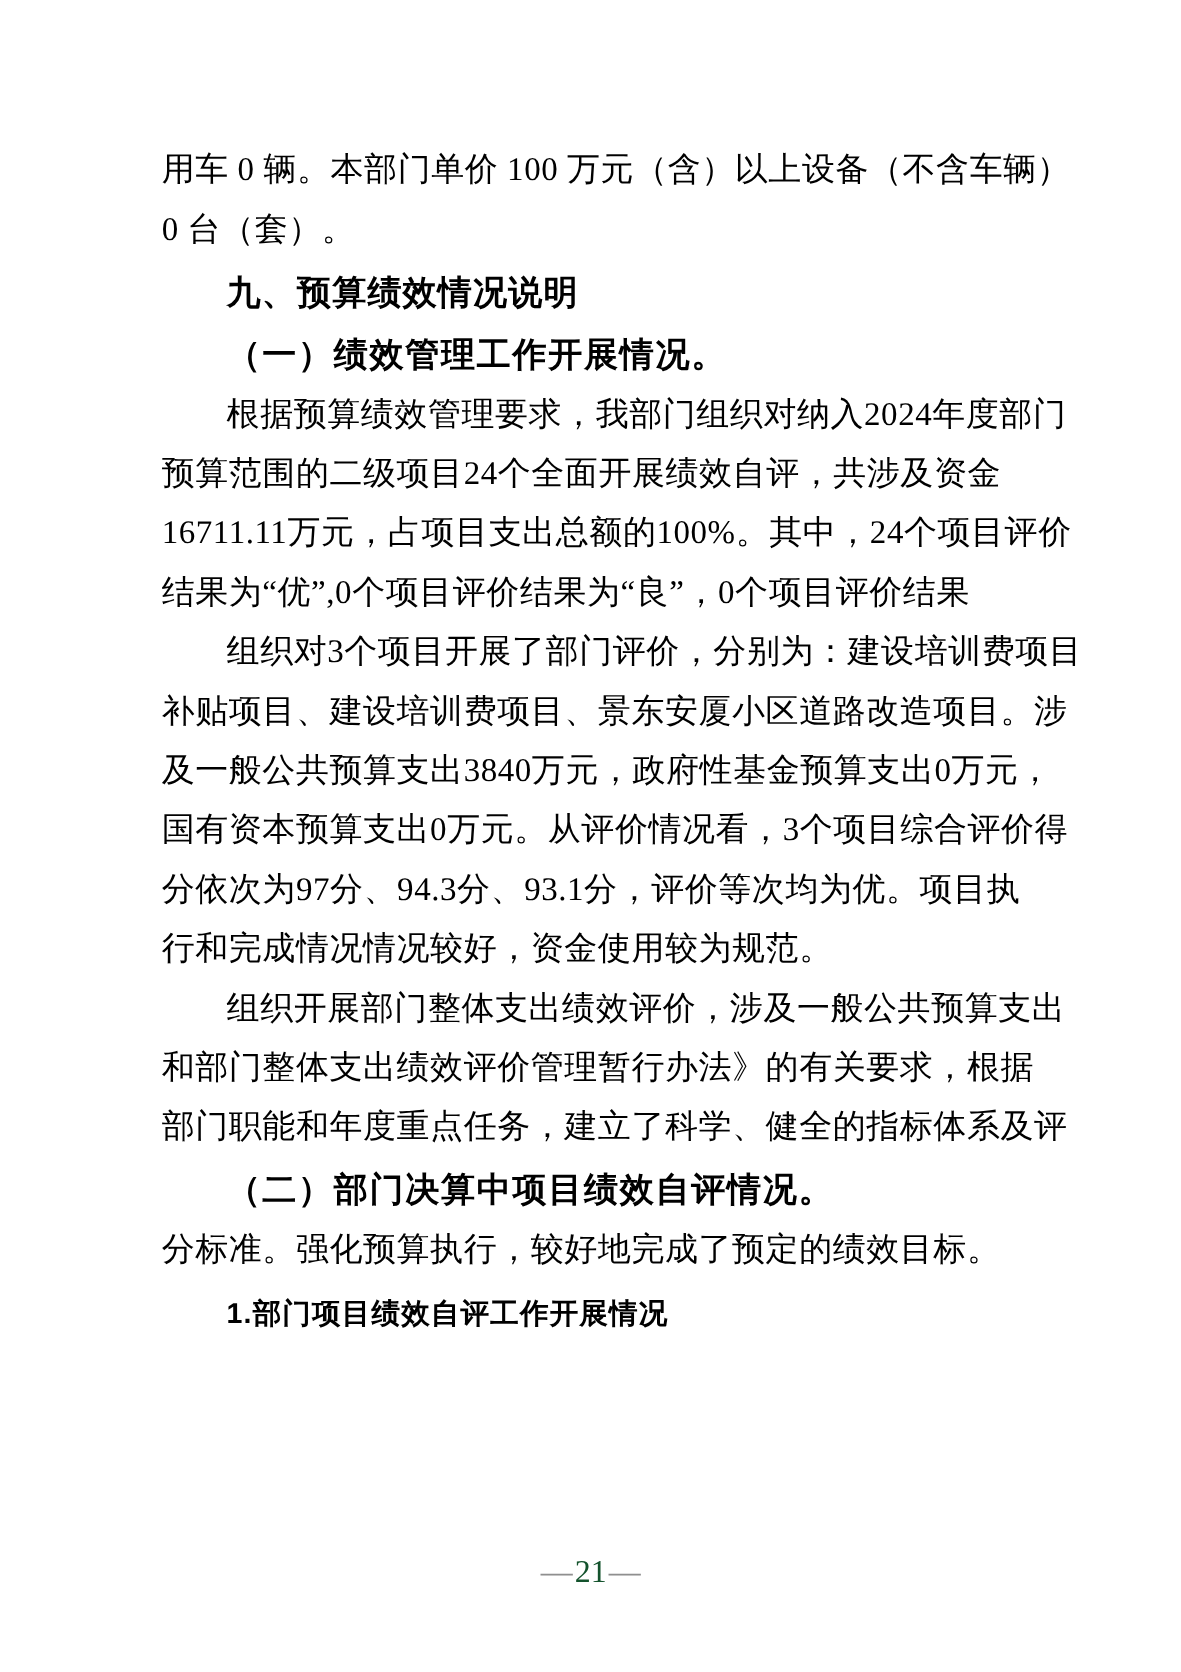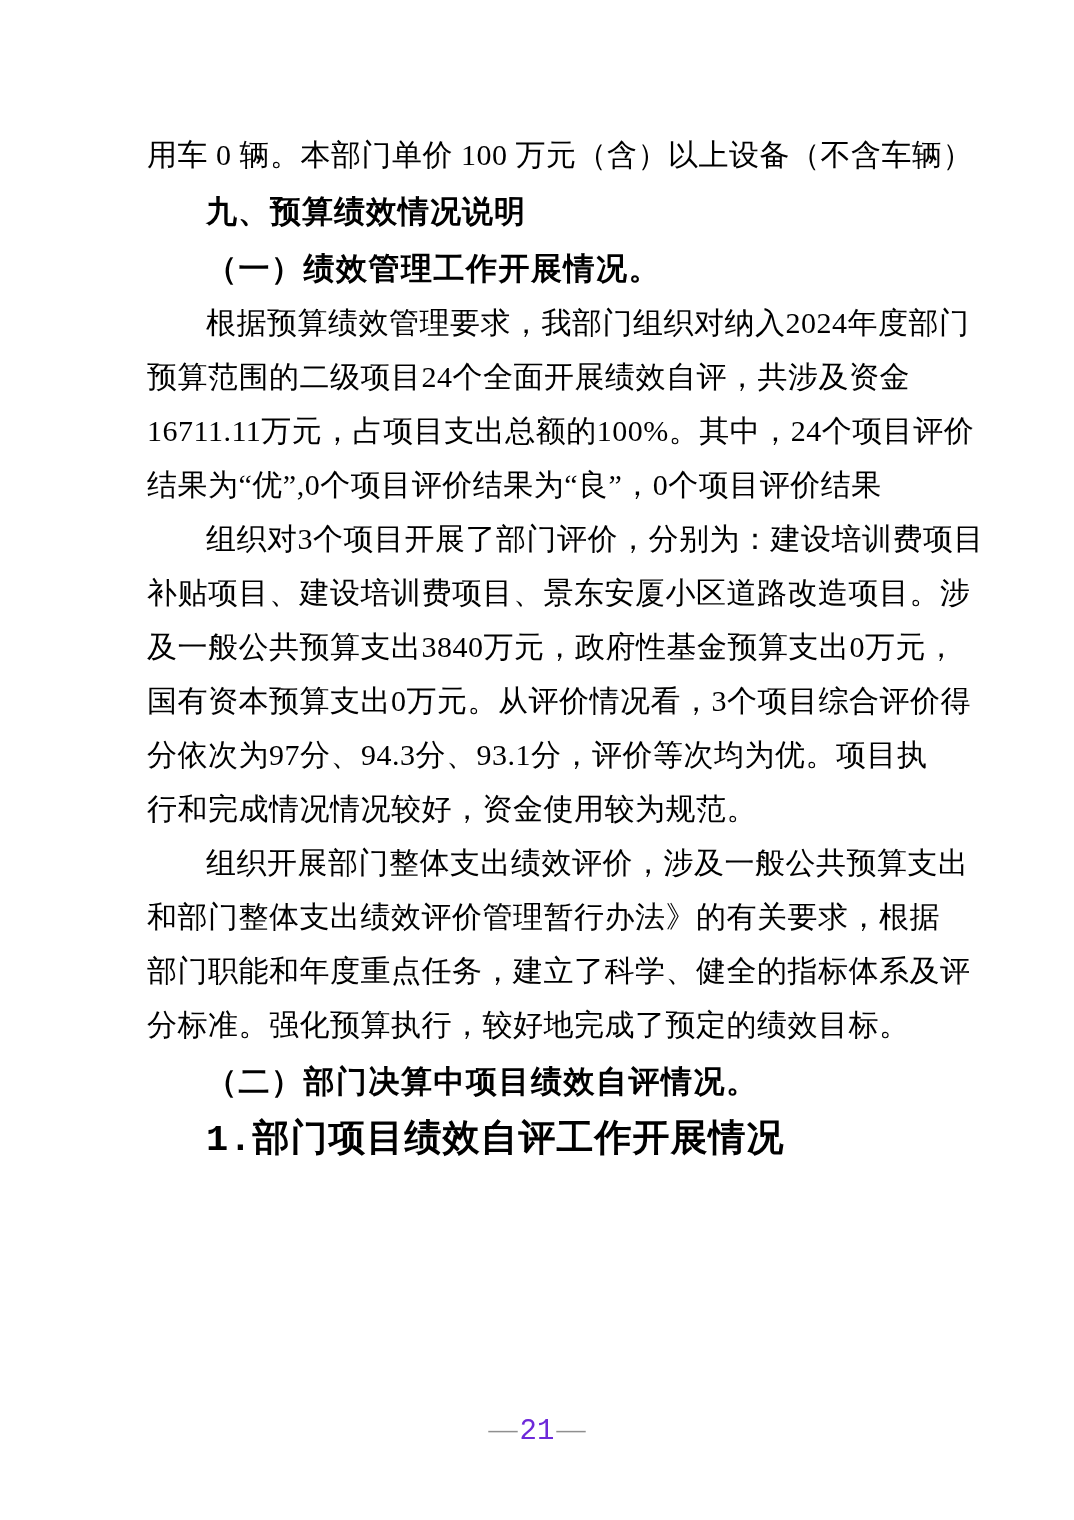--- a/index.html
+++ b/index.html
@@ -36,59 +36,60 @@
     letter-spacing: 1px;
   }
   .line.heading2 {
     font-family: "Liberation Serif", serif;
     font-weight: 700;
     font-size: 31px;
     margin-top: 3px;
     letter-spacing: 1.5px;
   }
   .line.heading3 {
-    font-family: Liberation Mono, monospace;
+    font-family: Liberation Sans, sans-serif;
     font-weight: 700;
-    font-size: 37px;
+    font-size: 26px;
     margin-top: 4px;
     letter-spacing: 1px;
   }
   .page-number {
     position: absolute;
     left: 0;
     right: 0;
     top: 1408px;
     height: 42px;
     line-height: 42px;
     text-align: center;
     font-size: 29px;
     font-family: "Liberation Serif", serif;
   }
   .page-number .dash { color: #8f8f8f; }
-  .page-number .num { color: #6d28d9; padding: 0 2px; font-family: Liberation Mono, monospace; }
+  .page-number .num { color: #14532d; padding: 0 2px; }
 </style>
 </head>
 <body>
 
 <div class="page">
   <div class="content">
       <div class="line ">用车 0 辆。本部门单价 100 万元（含）以上设备（不含车辆）</div>
+      <div class="line ">0 台（套）。</div>
       <div class="line heading1 indent">九、预算绩效情况说明</div>
       <div class="line heading2 indent">（一）绩效管理工作开展情况。</div>
       <div class="line  indent">根据预算绩效管理要求，我部门组织对纳入2024年度部门</div>
       <div class="line ">预算范围的二级项目24个全面开展绩效自评，共涉及资金</div>
       <div class="line ">16711.11万元，占项目支出总额的100%。其中，24个项目评价</div>
       <div class="line ">结果为“优”,0个项目评价结果为“良”，0个项目评价结果</div>
       <div class="line  indent">组织对3个项目开展了部门评价，分别为：建设培训费项目</div>
       <div class="line ">补贴项目、建设培训费项目、景东安厦小区道路改造项目。涉</div>
       <div class="line ">及一般公共预算支出3840万元，政府性基金预算支出0万元，</div>
       <div class="line ">国有资本预算支出0万元。从评价情况看，3个项目综合评价得</div>
       <div class="line ">分依次为97分、94.3分、93.1分，评价等次均为优。项目执</div>
       <div class="line ">行和完成情况情况较好，资金使用较为规范。</div>
       <div class="line  indent">组织开展部门整体支出绩效评价，涉及一般公共预算支出</div>
       <div class="line ">和部门整体支出绩效评价管理暂行办法》的有关要求，根据</div>
       <div class="line ">部门职能和年度重点任务，建立了科学、健全的指标体系及评</div>
+      <div class="line heading2 indent">（二）部门决算中项目绩效自评情况。</div>
       <div class="line ">分标准。强化预算执行，较好地完成了预定的绩效目标。</div>
-      <div class="line heading2 indent">（二）部门决算中项目绩效自评情况。</div>
       <div class="line heading3 indent">1.部门项目绩效自评工作开展情况</div>
     </div>
   <div class="page-number"><span class="dash">—</span><span class="num">21</span><span class="dash">—</span></div>
 </div>
 
 </body></html>

